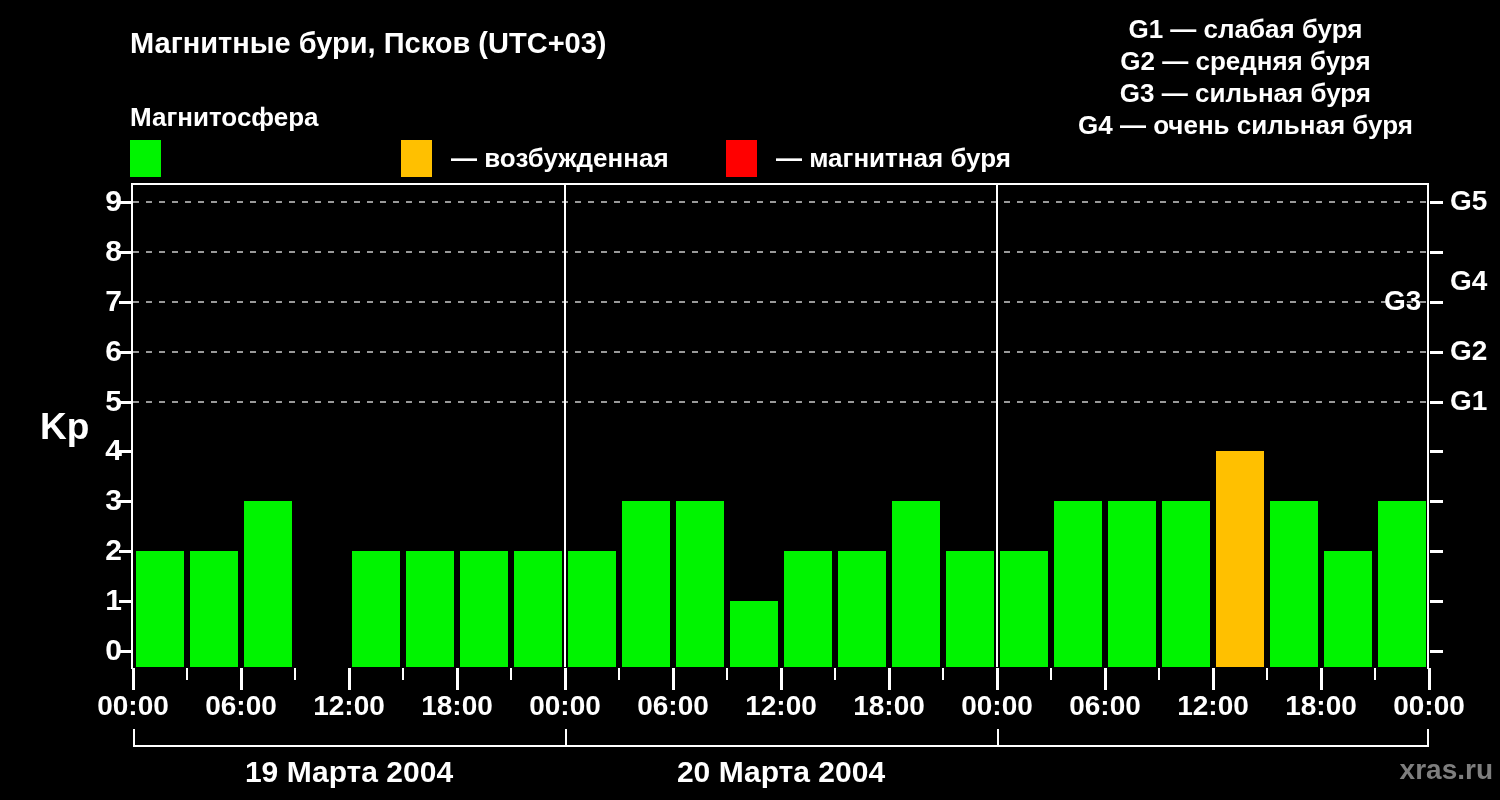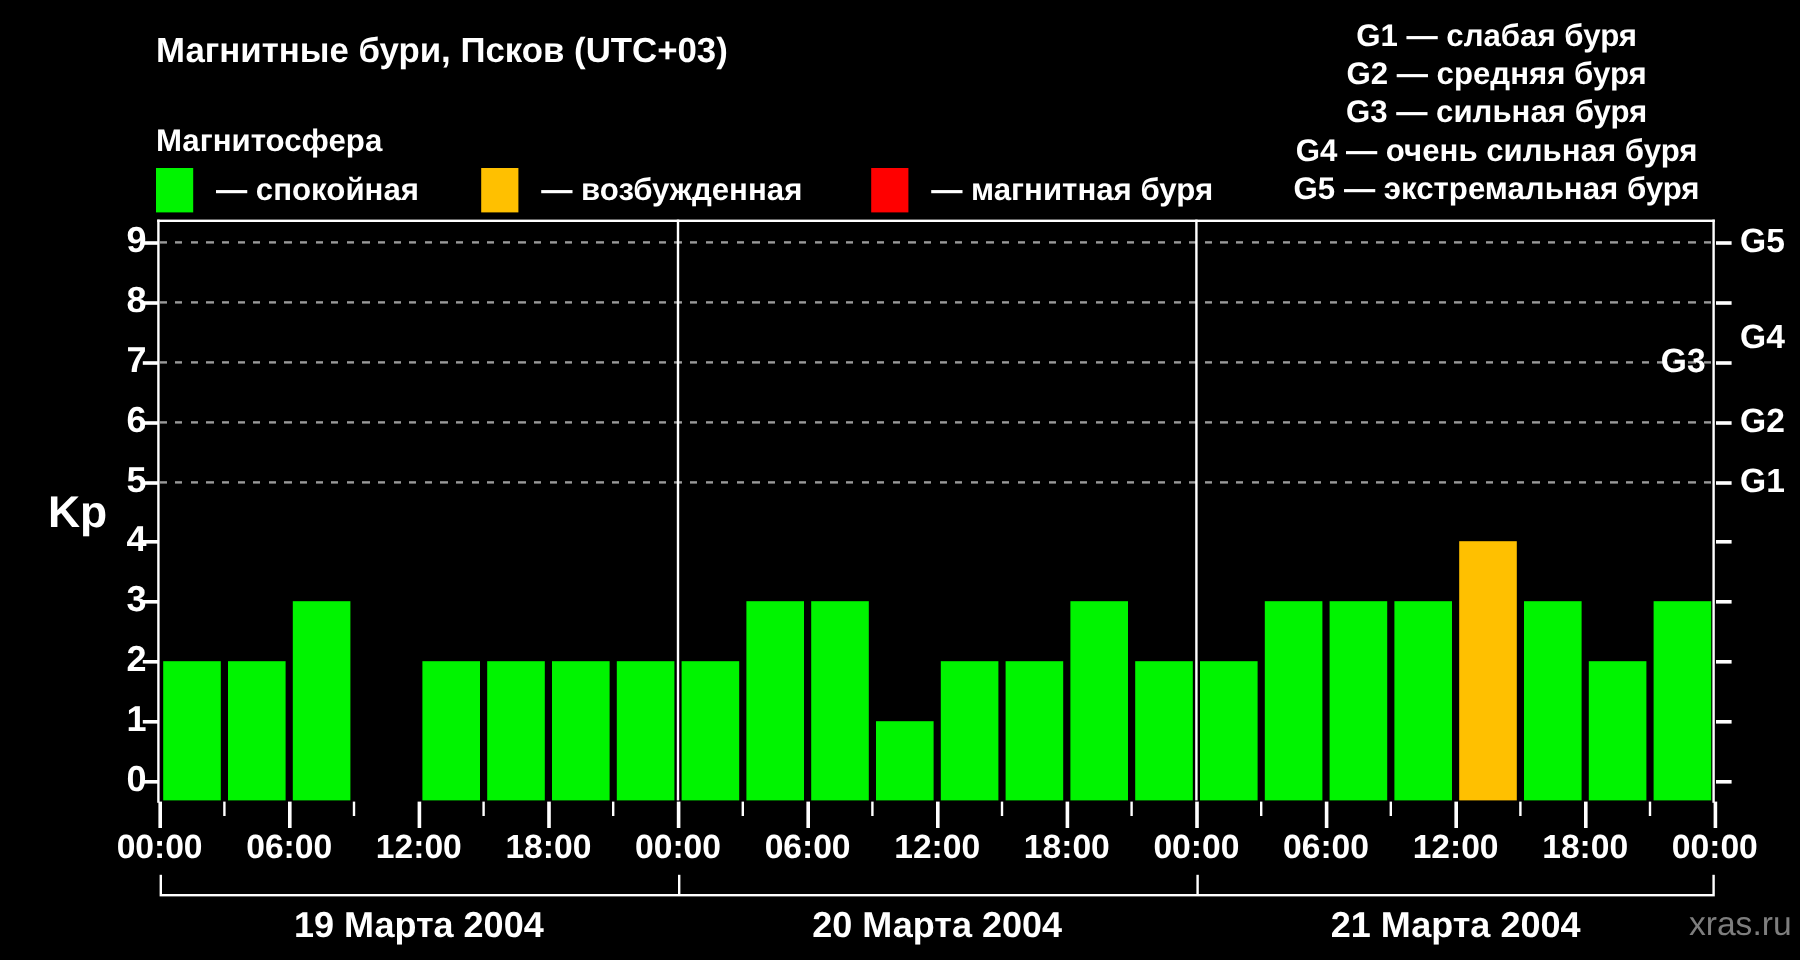--- a/index.html
+++ b/index.html
@@ -19,48 +19,46 @@
     border-top:2px solid #fff;border-left:2px solid #fff;border-right:2px solid #fff;}
   .gridline{height:2px;background:repeating-linear-gradient(90deg,#999 0 6px,transparent 6px 13px);}
   .day-sep{width:2px;background:#fff;}
   .bar{position:absolute;}
   .tick{background:#fff;}
   .ylabel{font-size:30px;font-weight:bold;text-align:right;width:90px;transform:translateY(-52%);}
   .glabel{font-size:28px;font-weight:bold;transform:translateY(-52%);}
   .xlabel{font-size:28px;font-weight:bold;transform:translateX(-50%);white-space:nowrap;}
   .date-label{font-size:30px;font-weight:bold;transform:translateX(-50%);white-space:nowrap;}
   #kp-label{left:40px;top:427px;font-size:37px;font-weight:bold;transform:translateY(-50%);}
-  #watermark{right:7px;top:754px;font-size:28px;font-weight:normal;}
+  #watermark{right:7px;top:754px;font-size:28px;font-weight:bold;}
 </style>
 </head>
 <body>
 
 <div id="screen">
   <div id="page-title" class="abs">Магнитные бури, Псков (UTC+03)</div>
   <div id="subtitle" class="abs">Магнитосфера</div>
 
   <div class="legend-item abs" style="left:130px">
     <span class="legend-swatch" style="background: rgb(0, 244, 0);"></span>
-    <span class="legend-label">— спокойная</span>
   </div>
   <div class="legend-item abs" style="left:726px">
     <span class="legend-swatch" style="background: rgb(255, 0, 0);"></span>
     <span class="legend-label">— магнитная буря</span>
   </div>
   <div class="legend-item abs" style="left:401px">
     <span class="legend-swatch" style="background: rgb(255, 192, 0);"></span>
     <span class="legend-label">— возбужденная</span>
   </div>
 
   <div id="g-legend" class="abs">
       <div class="g-row">G1 — слабая буря</div>
       <div class="g-row">G2 — средняя буря</div>
       <div class="g-row">G3 — сильная буря</div>
       <div class="g-row">G4 — очень сильная буря</div>
-      <div class="g-row">G5 — экстремальная буря</div>
     </div>
 
   <div id="plot-frame" class="abs"></div>
   <div id="plot-layer" class="abs" style="left:0;top:0;width:1500px;height:800px">
       <div class="abs gridline" style="left: 133px; top: 400.5px; width: 1296px;"></div>
       <div class="abs gridline" style="left: 133px; top: 350.6px; width: 1296px;"></div>
       <div class="abs gridline" style="left: 133px; top: 300.7px; width: 1296px;"></div>
       <div class="abs gridline" style="left: 133px; top: 250.8px; width: 1296px;"></div>
       <div class="abs gridline" style="left: 133px; top: 200.9px; width: 1296px;"></div>
       <div class="abs day-sep" style="left: 564px; top: 183px; height: 484px;"></div>
@@ -161,18 +159,17 @@
       <div class="abs tick" style="left: 1374px; top: 668px; width: 2px; height: 12px;"></div>
       <div class="abs tick" style="left: 1428px; top: 668px; width: 3px; height: 22px;"></div>
       <div class="abs xlabel" style="left: 1429px; top: 690px;">00:00</div>
       <div class="abs tick" style="left: 133px; top: 745px; width: 1296px; height: 2px;"></div>
       <div class="abs tick" style="left: 133px; top: 729px; width: 2px; height: 16px;"></div>
       <div class="abs tick" style="left: 565px; top: 729px; width: 2px; height: 16px;"></div>
       <div class="abs tick" style="left: 997px; top: 729px; width: 2px; height: 16px;"></div>
       <div class="abs tick" style="left: 1427px; top: 729px; width: 2px; height: 16px;"></div>
       <div class="abs date-label" style="left: 349px; top: 755px;">19 Марта 2004</div>
       <div class="abs date-label" style="left: 781px; top: 755px;">20 Марта 2004</div>
-      <div class="abs date-label" style="left: 1213px; top: 755px;">21 Марта 2004</div>
     </div>
 
   <div id="kp-label" class="abs">Kp</div>
   <div id="watermark" class="abs" style="color: rgb(126, 126, 126);">xras.ru</div>
 </div>
 
 </body></html>

